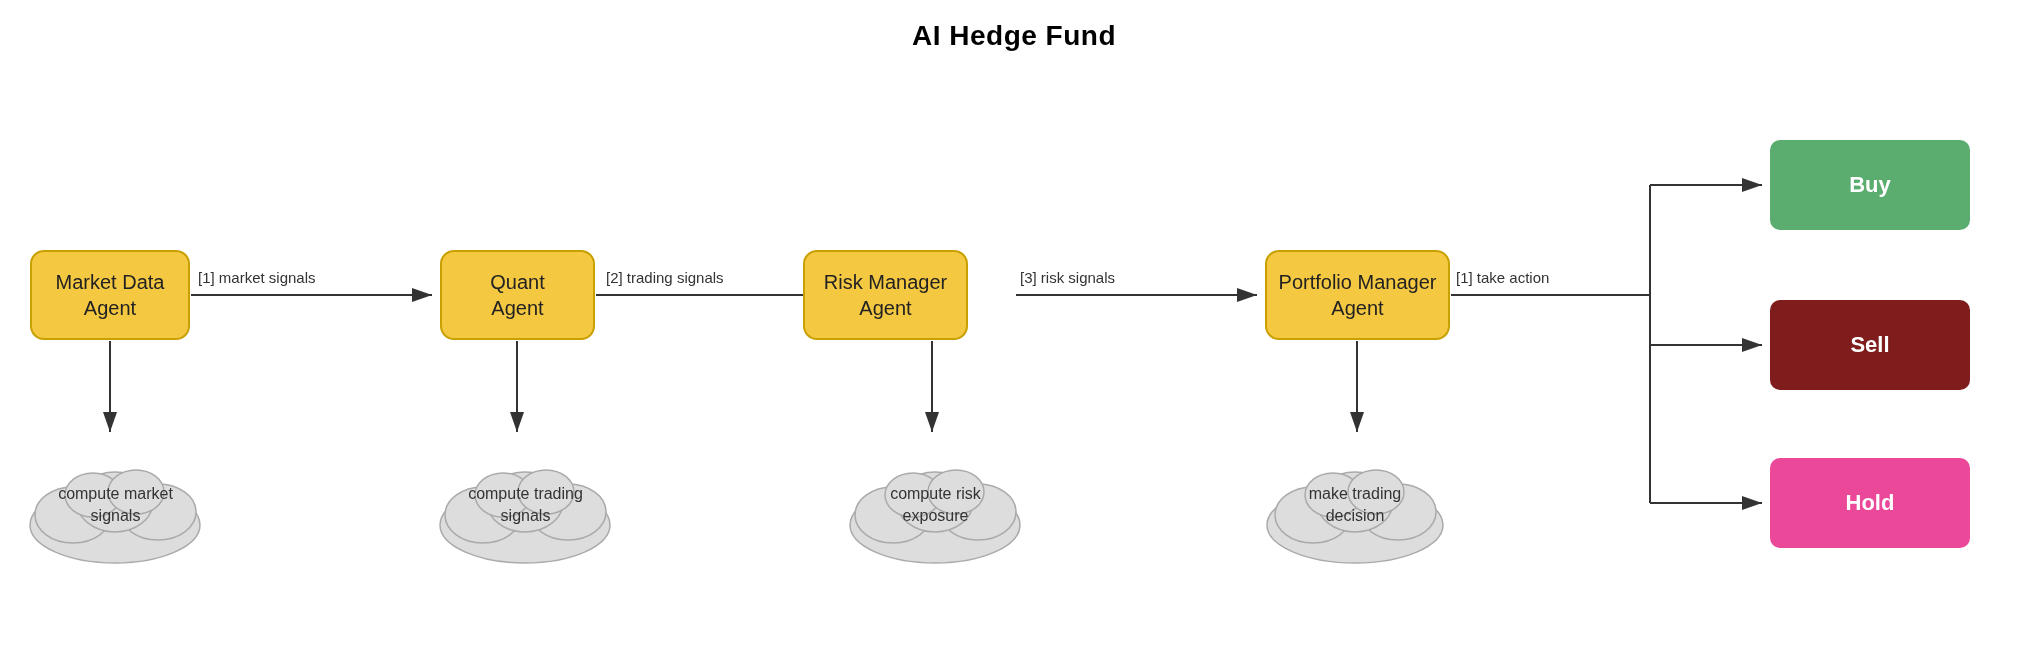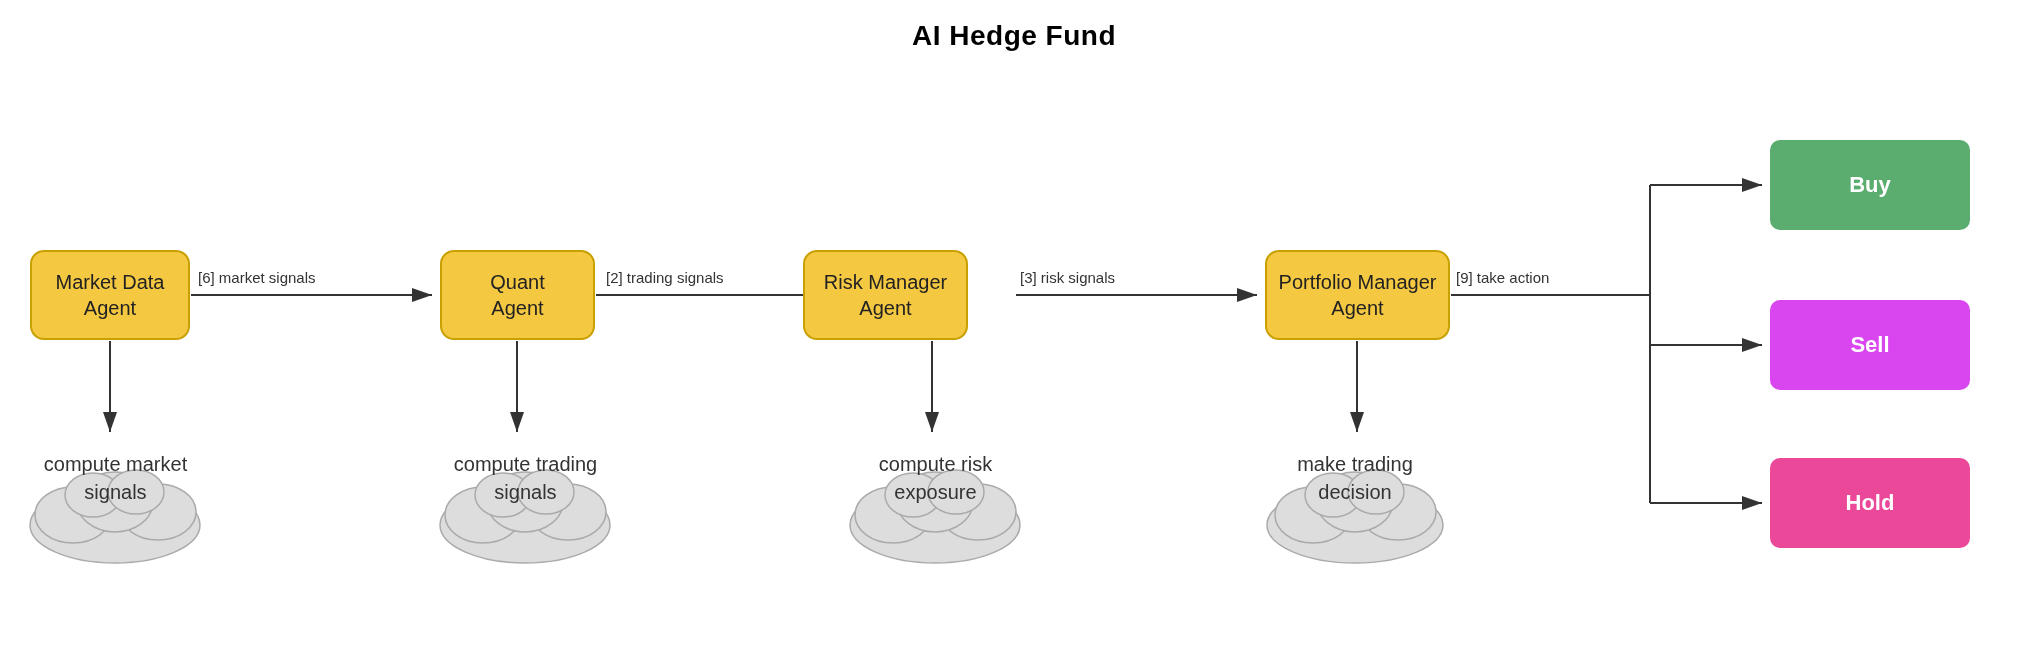--- a/index.html
+++ b/index.html
@@ -37,23 +37,24 @@
       text-align: center;
       font-size: 20px;
       font-weight: normal;
       color: #222;
       line-height: 1.3;
     }
     
     .cloud {
       position: absolute;
       display: flex;
+      align-items: center;
       justify-content: center;
       text-align: center;
-      font-size: 20px;
+      font-size: 16px;
       color: #333;
       line-height: 1.4;
     }
     .cloud svg {
       position: absolute;
       top: 0; left: 0;
       width: 100%;
       height: 100%;
     }
     .cloud-text {
@@ -130,27 +131,27 @@
 
   <div class="agent-box" style="left:30px; top:170px; width:160px; height:90px; white-space:pre-line;">Market Data
 Agent</div>
   <div class="agent-box" style="left:440px; top:170px; width:155px; height:90px; white-space:pre-line;">Quant
 Agent</div>
   <div class="agent-box" style="left:803px; top:170px; width:165px; height:90px; white-space:pre-line;">Risk Manager
 Agent</div>
   <div class="agent-box" style="left:1265px; top:170px; width:185px; height:90px; white-space:pre-line;">Portfolio Manager
 Agent</div>
 
-  <div class="arrow-label" style="left:198px; top:188px;">[6] market
+  <div class="arrow-label" style="left:198px; top:188px;">[1] market
 signals</div>
   <div class="arrow-label" style="left:606px; top:188px;">[2] trading
 signals</div>
   <div class="arrow-label" style="left:1020px; top:188px;">[3] risk
 signals</div>
-  <div class="arrow-label" style="left:1456px; top:188px;">[9] take
+  <div class="arrow-label" style="left:1456px; top:188px;">[1] take
 action</div>
 
   <div class="cloud" style="left:18px; top:360px; width:195px; height:130px;">
     <svg viewBox="0 0 195 130" xmlns="http://www.w3.org/2000/svg">
       <ellipse cx="97" cy="85" rx="85" ry="38" fill="#ddd" stroke="#aaa" stroke-width="1.5"></ellipse>
       <ellipse cx="55" cy="75" rx="38" ry="28" fill="#ddd" stroke="#aaa" stroke-width="1.5"></ellipse>
       <ellipse cx="140" cy="72" rx="38" ry="28" fill="#ddd" stroke="#aaa" stroke-width="1.5"></ellipse>
       <ellipse cx="97" cy="62" rx="38" ry="30" fill="#ddd" stroke="#aaa" stroke-width="1.5"></ellipse>
       <ellipse cx="75" cy="55" rx="28" ry="22" fill="#ddd" stroke="#aaa" stroke-width="1.5"></ellipse>
       <ellipse cx="118" cy="52" rx="28" ry="22" fill="#ddd" stroke="#aaa" stroke-width="1.5"></ellipse>
@@ -192,16 +193,16 @@
       <ellipse cx="143" cy="72" rx="38" ry="28" fill="#ddd" stroke="#aaa" stroke-width="1.5"></ellipse>
       <ellipse cx="100" cy="62" rx="38" ry="30" fill="#ddd" stroke="#aaa" stroke-width="1.5"></ellipse>
       <ellipse cx="78" cy="55" rx="28" ry="22" fill="#ddd" stroke="#aaa" stroke-width="1.5"></ellipse>
       <ellipse cx="121" cy="52" rx="28" ry="22" fill="#ddd" stroke="#aaa" stroke-width="1.5"></ellipse>
     </svg>
     <div class="cloud-text" style="white-space:pre-line;">make trading
 decision</div>
   </div>
 
   <div class="action-box" style="left:1770px; top:60px; width:200px; height:90px; background:#5BAD6F; border-radius:10px;">Buy</div>
-  <div class="action-box" style="left:1770px; top:220px; width:200px; height:90px; background:#d946ef; border-radius:10px;">Sell</div>
+  <div class="action-box" style="left:1770px; top:220px; width:200px; height:90px; background:#7f1d1d; border-radius:10px;">Sell</div>
   <div class="action-box" style="left:1770px; top:378px; width:200px; height:90px; background:#ec4899; border-radius:10px;">Hold</div>
 
 </div>
 
 </body></html>

